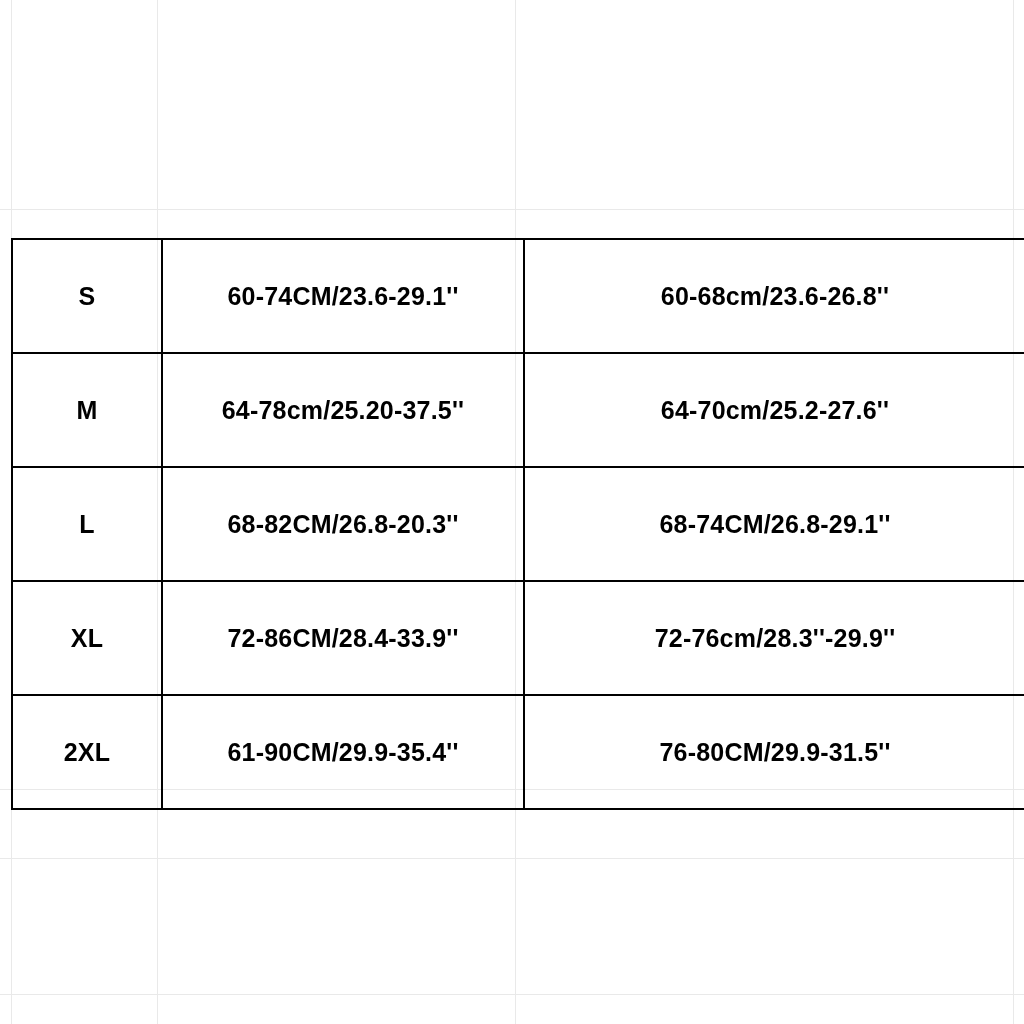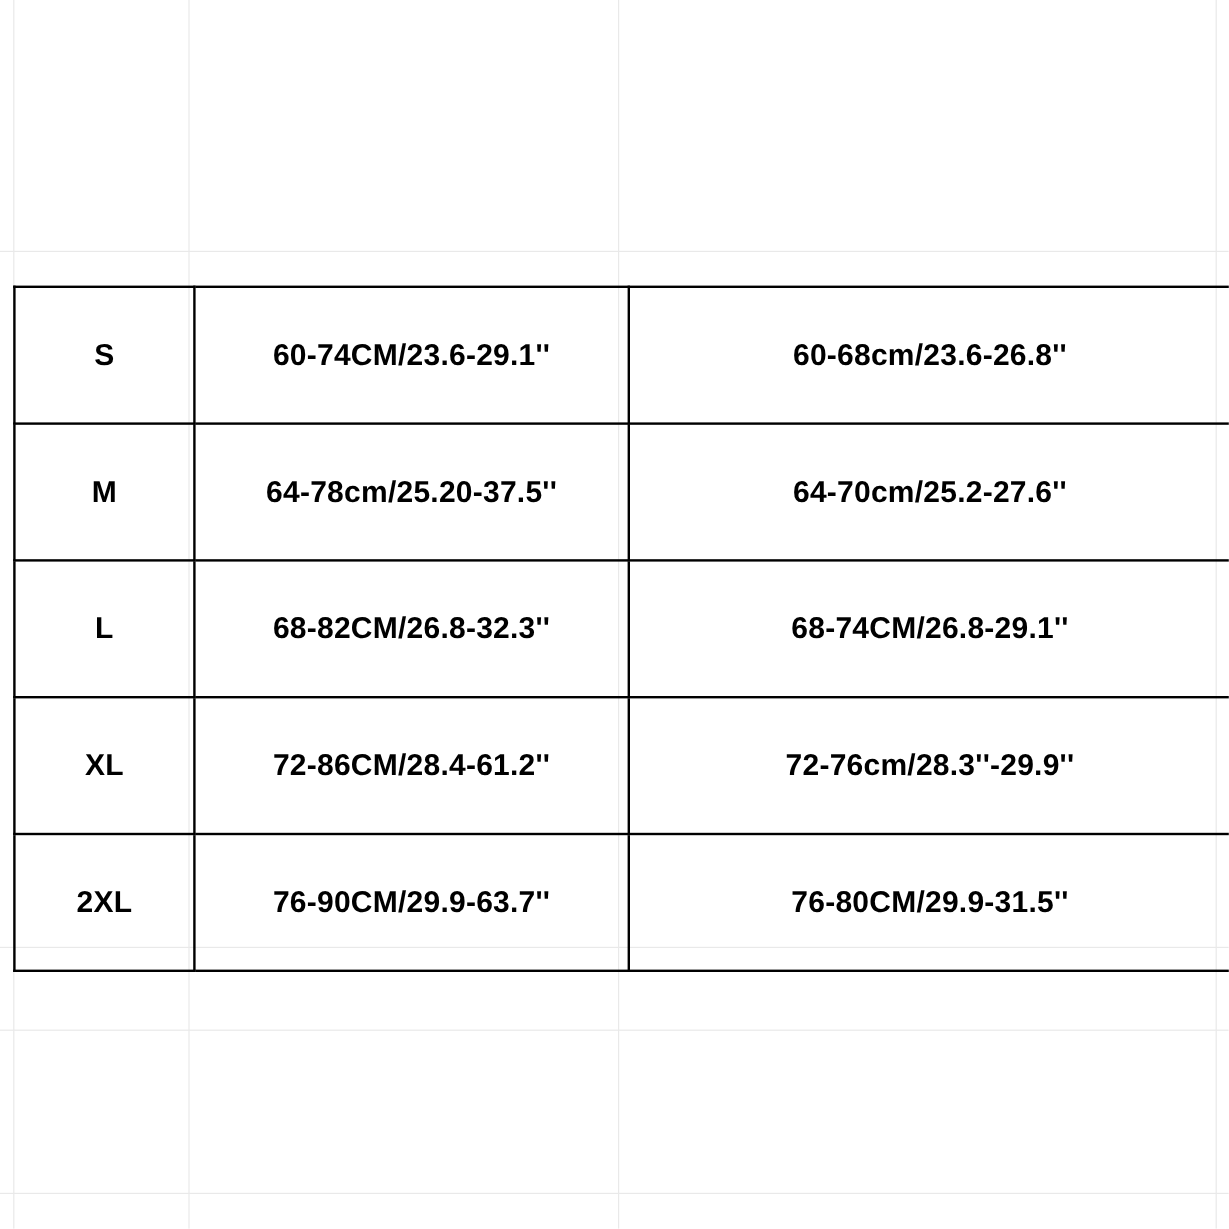--- a/index.html
+++ b/index.html
@@ -91,28 +91,28 @@
         <td class="col-a">60-74CM/23.6-29.1''</td>
         <td class="col-b">60-68cm/23.6-26.8''</td>
       </tr>
       <tr>
         <td class="col-size">M</td>
         <td class="col-a">64-78cm/25.20-37.5''</td>
         <td class="col-b">64-70cm/25.2-27.6''</td>
       </tr>
       <tr>
         <td class="col-size">L</td>
-        <td class="col-a">68-82CM/26.8-32.3''</td>
+        <td class="col-a">68-82CM/26.8-20.3''</td>
         <td class="col-b">68-74CM/26.8-29.1''</td>
       </tr>
       <tr>
         <td class="col-size">XL</td>
-        <td class="col-a">72-86CM/28.4-61.2''</td>
+        <td class="col-a">72-86CM/28.4-33.9''</td>
         <td class="col-b">72-76cm/28.3''-29.9''</td>
       </tr>
       <tr>
         <td class="col-size">2XL</td>
-        <td class="col-a">76-90CM/29.9-63.7''</td>
+        <td class="col-a">61-90CM/29.9-35.4''</td>
         <td class="col-b">76-80CM/29.9-31.5''</td>
       </tr>
     </tbody>
   </table>
 </div>
 
 </body></html>

